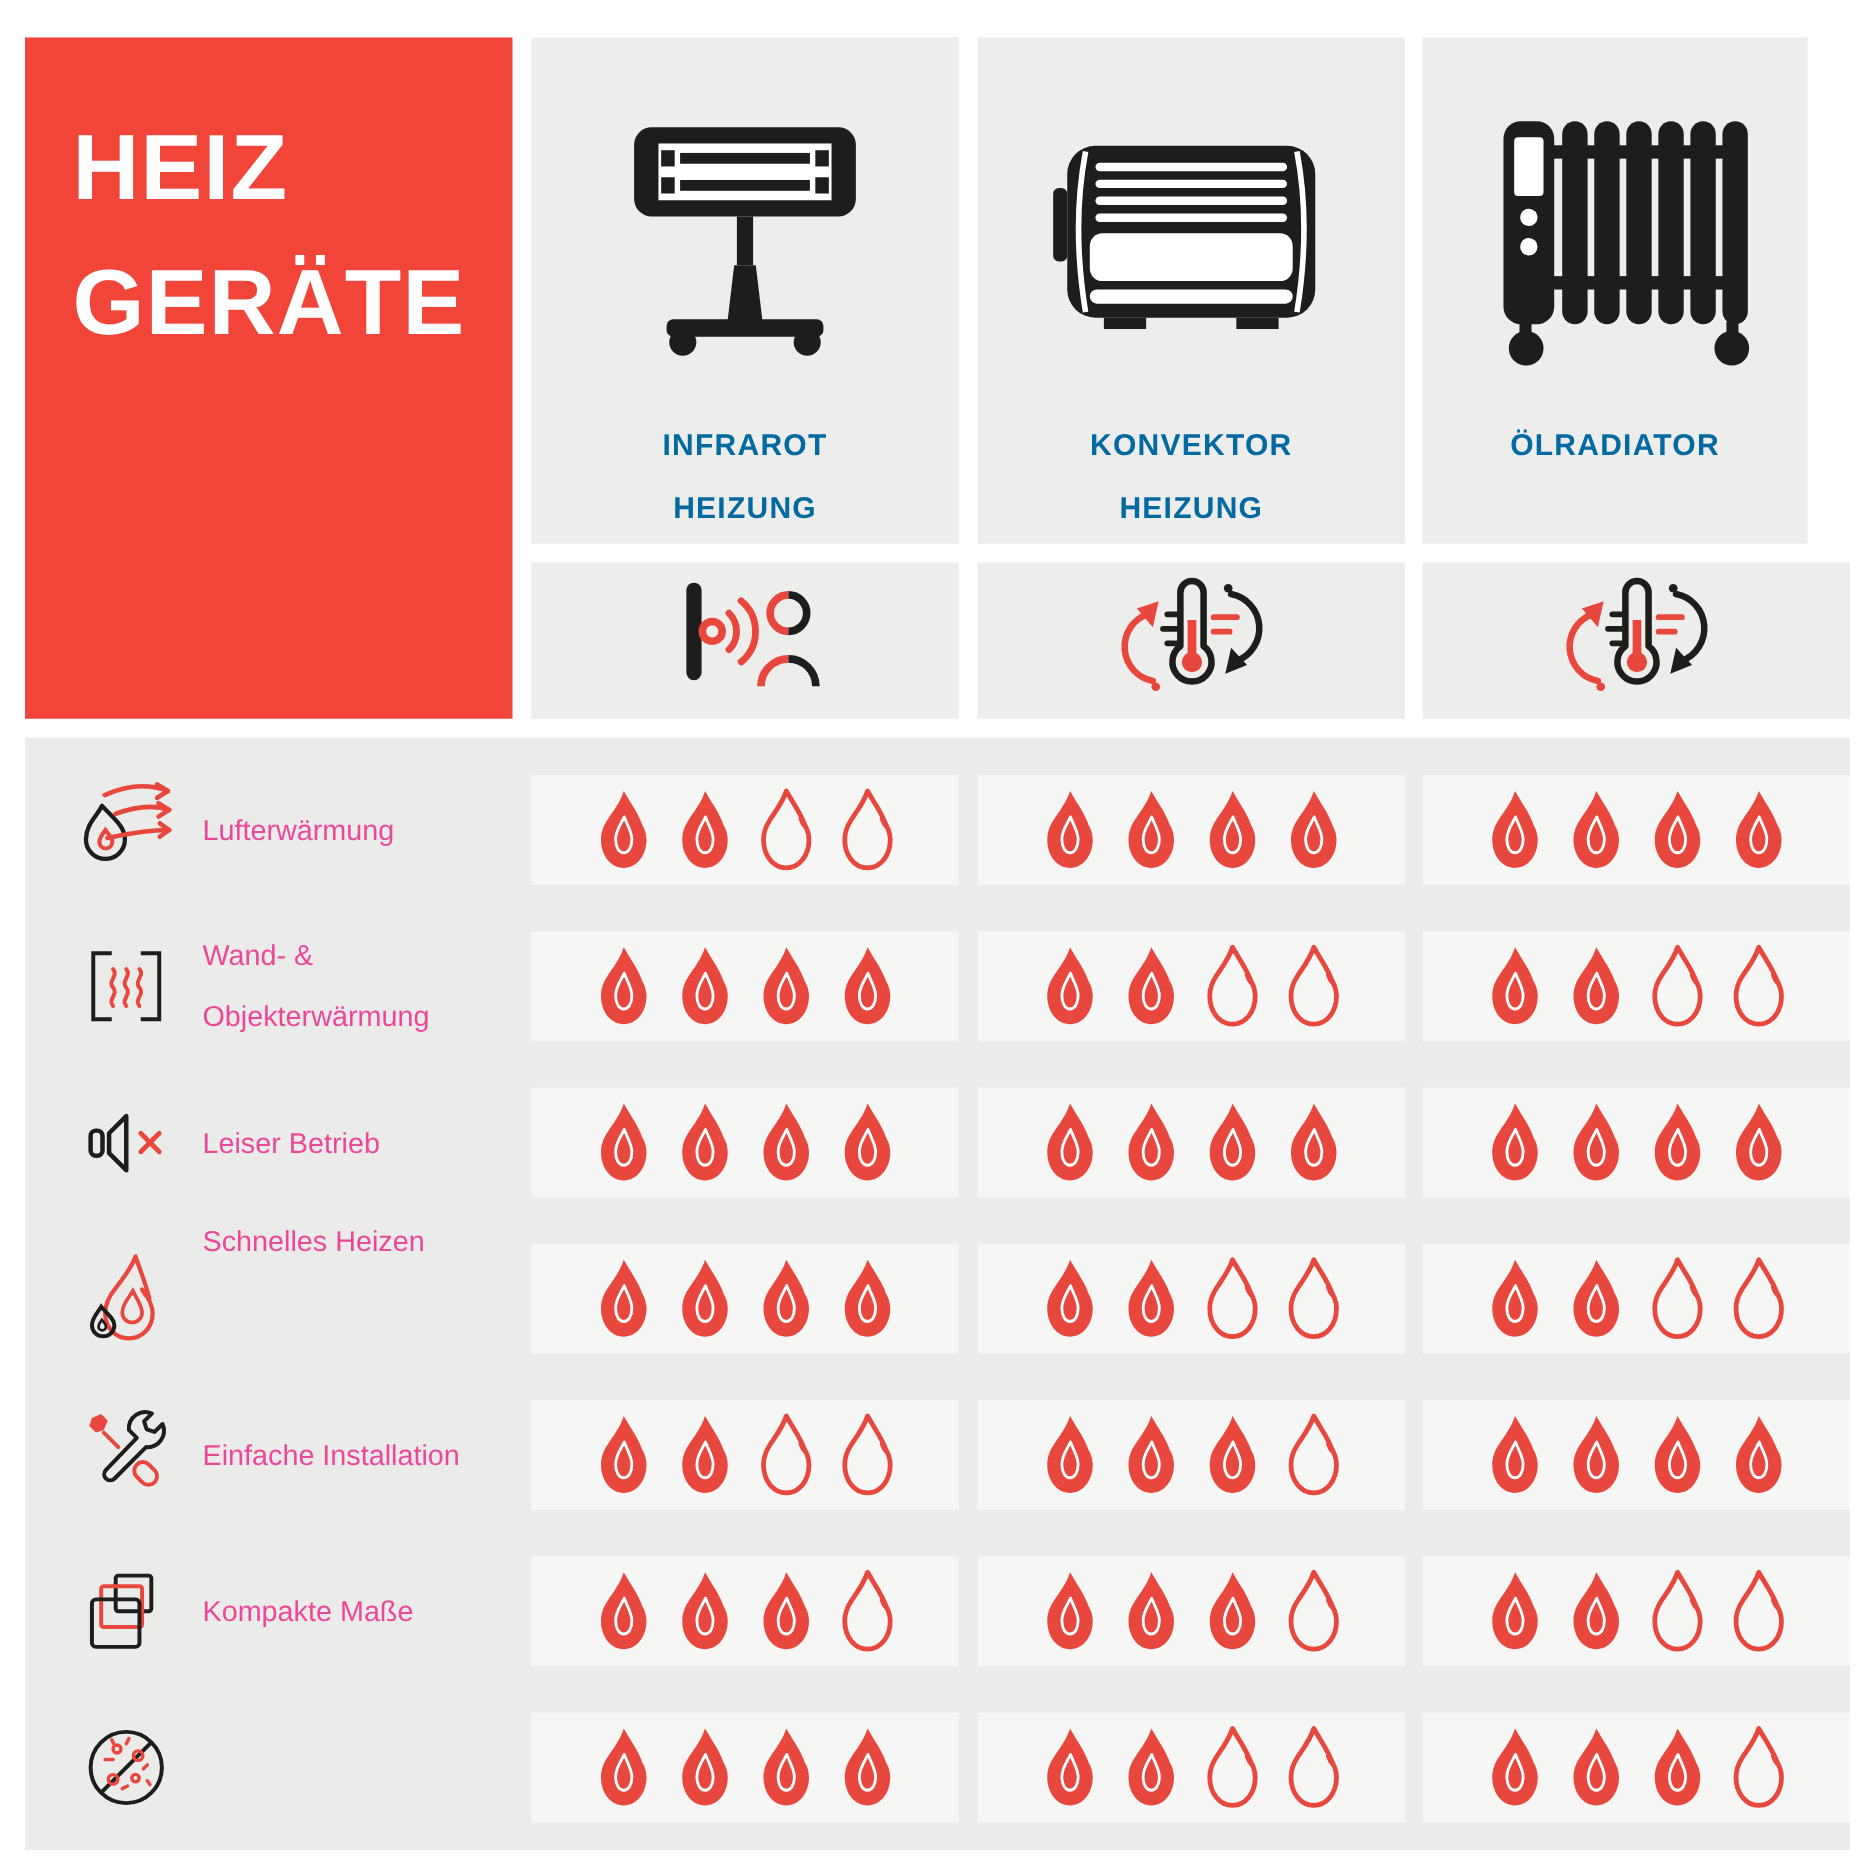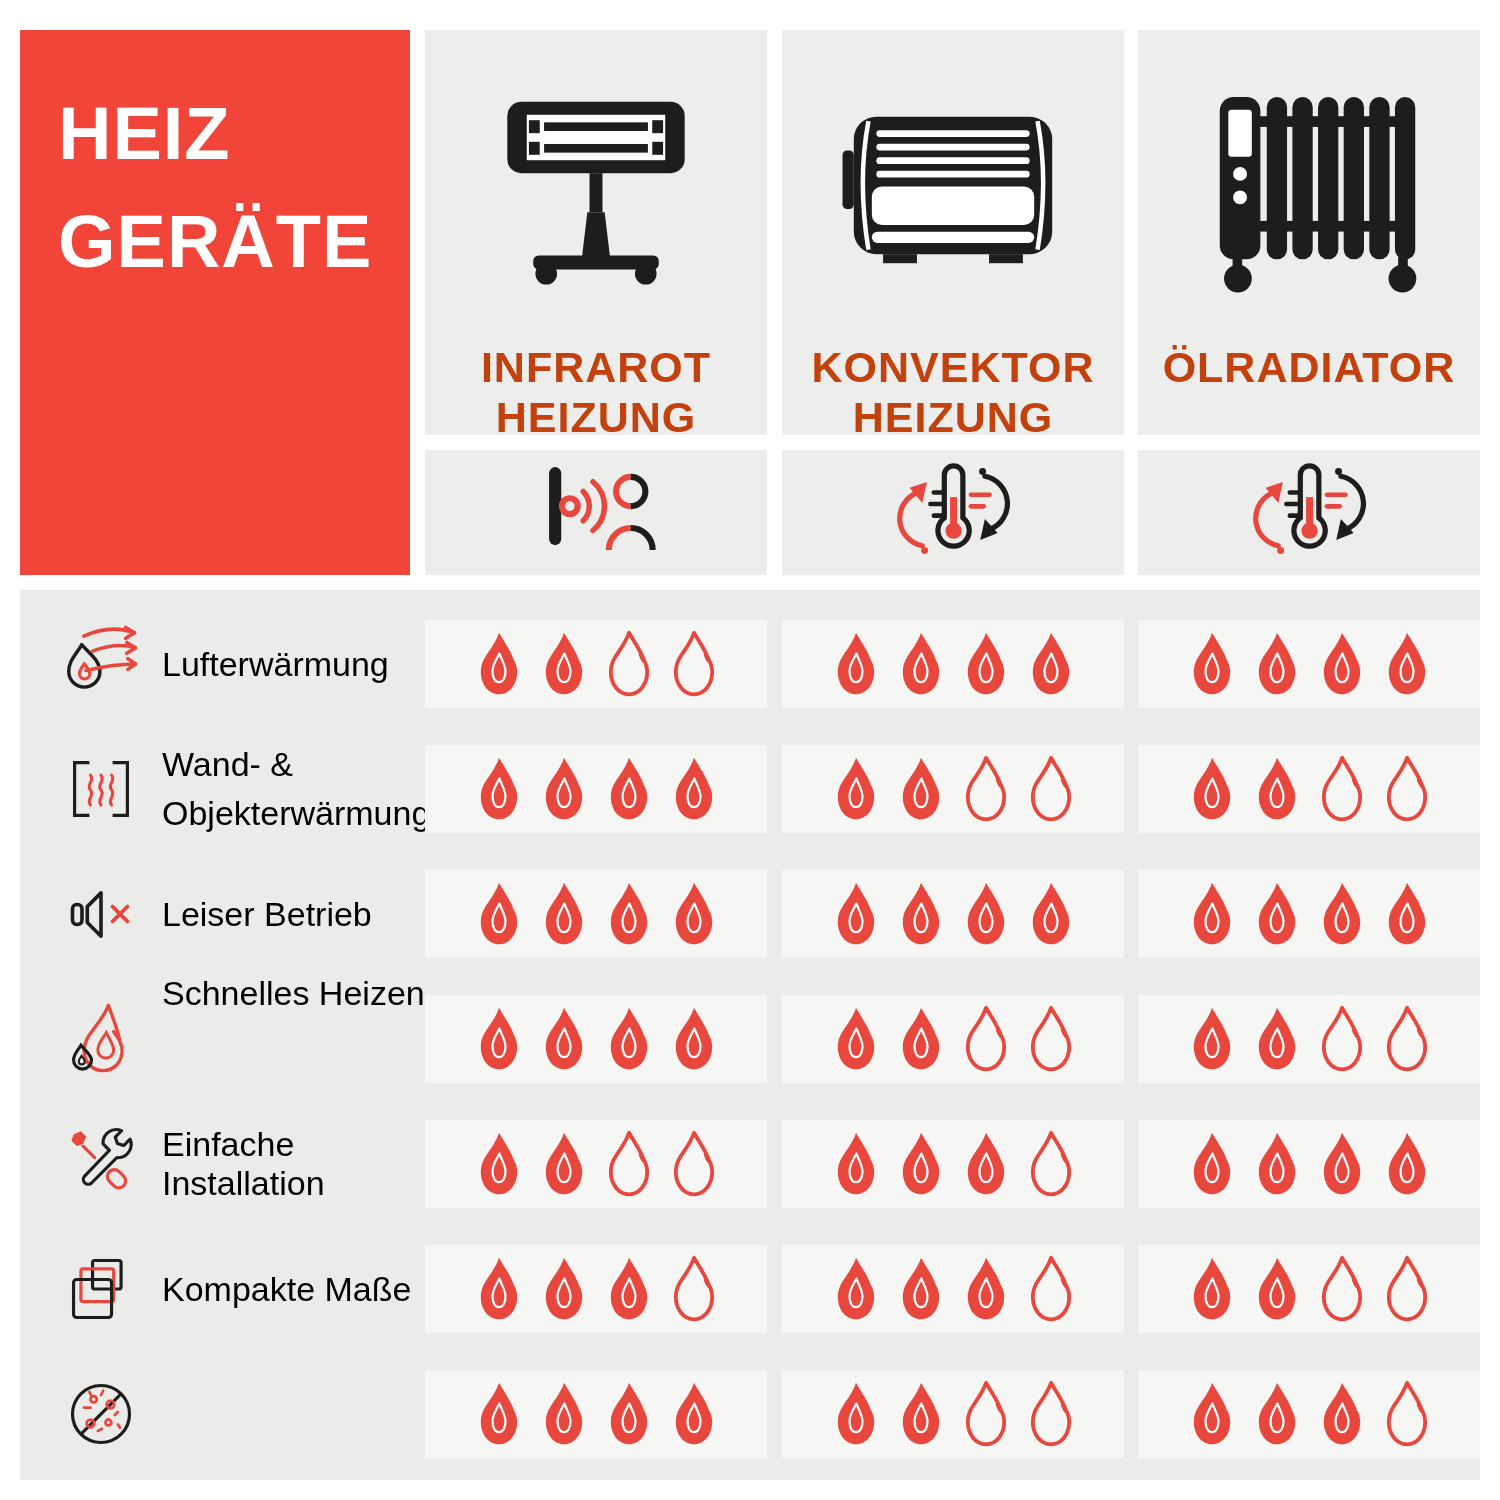--- a/index.html
+++ b/index.html
@@ -8,28 +8,28 @@
 
   .title-box { position:absolute; left:20px; top:30px; width:390px; height:545px; background:#f2453a; }
   .title-text { position:absolute; left:38px; top:50px; color:#fff; font-size:74px; font-weight:bold;
                 line-height:108px; letter-spacing:1px; }
 
   .panel { position:absolute; background:#ededec; }
   .product-panel { top:30px; height:405px; }
   .mode-panel { top:450px; height:125px; display:flex; align-items:center; justify-content:center; }
   .device-box { position:absolute; top:18px; left:0; width:100%; height:285px;
                 display:flex; align-items:center; justify-content:center; }
-  .product-name { position:absolute; top:312px; left:0; width:100%; text-align:center;
-                  font-weight:bold; font-size:43px; line-height:50px; letter-spacing:1px; color:#c2410c; }
+  .product-name { position:absolute; top:302px; left:0; width:100%; text-align:center;
+                  font-weight:bold; font-size:24px; line-height:50px; letter-spacing:1px; color:#0369a1; }
 
   .body-panel { position:absolute; left:20px; top:590px; width:1460px; height:890px; background:#ebebea; }
 
   .feat-icon { position:absolute; width:86px; height:82px; display:flex; align-items:center; justify-content:center; }
   .feat-label { position:absolute; width:285px; display:flex; flex-direction:column; justify-content:center;
-                font-size:34px; line-height:39px; color:#000000; }
+                font-size:23px; line-height:39px; color:#ec4899; }
   .rating-cell { position:absolute; background:#f6f6f5; display:flex; align-items:center;
                  justify-content:center; gap:13px; }
   .flame { display:block; }
 </style>
 </head>
 <body>
 
 <div class="page">
   <div class="title-box">
     <div class="title-text">
@@ -124,21 +124,21 @@
             <path d="M68 40 h11"></path>
           </g>
           <path d="M26 74 a24 24 0 0 1 -4 -46" fill="none" stroke="#e8473e" stroke-width="4.5" stroke-linecap="round"></path>
           <polygon points="30,19 15,24 26,37" fill="#e8473e"></polygon>
           <circle cx="28" cy="78" r="3" fill="#e8473e"></circle>
           <path d="M80 14 a24 24 0 0 1 4 46" fill="none" stroke="#1d1d1b" stroke-width="4.5" stroke-linecap="round"></path>
           <polygon points="76,69 91,63 80,51" fill="#1d1d1b"></polygon>
           <circle cx="78" cy="10" r="3" fill="#1d1d1b"></circle>
         </svg></div>
     </div>
-    <div class="panel product-panel" style="left: 1138px; width: 342px;">
+    <div class="panel product-panel" style="left: 1138px; width: 308px;">
       <div class="device-box">
         <svg width="235" height="208" viewBox="0 0 220 192">
           <g fill="#1d1d1b">
             <rect x="56" y="26" width="148" height="10"></rect>
             <rect x="56" y="124" width="148" height="10"></rect>
             <rect x="26" y="8" width="38" height="152" rx="13"></rect>
             <rect x="70" y="8" width="19" height="152" rx="9.5"></rect>
             <rect x="94" y="8" width="19" height="152" rx="9.5"></rect>
             <rect x="118" y="8" width="19" height="152" rx="9.5"></rect>
             <rect x="142" y="8" width="19" height="152" rx="9.5"></rect>

